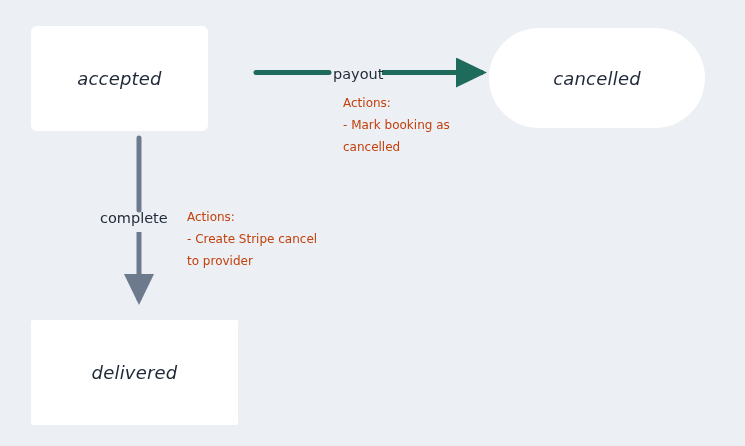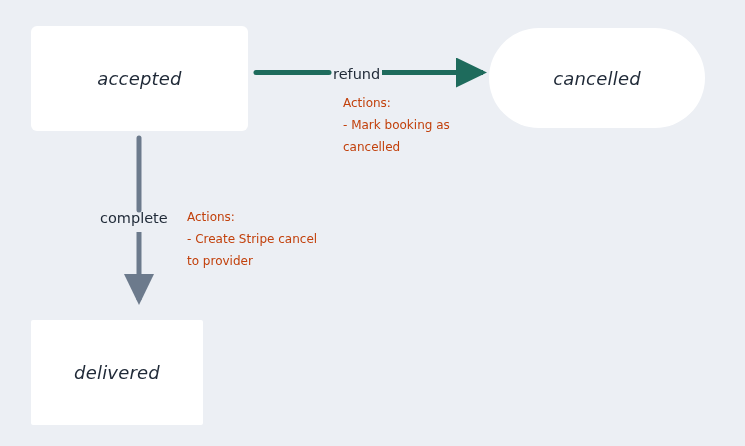--- a/index.html
+++ b/index.html
@@ -28,28 +28,28 @@
   }
   .node-label {
     font-style: italic;
     font-size: 18px;
     color: #1f2937;
     letter-spacing: 0.2px;
   }
   #node-accepted {
     left: 31px;
     top: 26px;
-    width: 217px;
+    width: 177px;
     height: 105px;
     border-radius: 6px;
   }
   #node-delivered {
     left: 31px;
     top: 320px;
-    width: 172px;
+    width: 207px;
     height: 105px;
     border-radius: 2px;
   }
   #node-cancelled {
     left: 489px;
     top: 28px;
     width: 216px;
     height: 100px;
     border-radius: 50px;
   }
@@ -126,21 +126,21 @@
   </div>
 
   <div class="node" id="node-cancelled">
     <span class="node-label">cancelled</span>
   </div>
 
   <div class="node" id="node-delivered">
     <span class="node-label">delivered</span>
   </div>
 
-  <div class="edge-label" id="label-cancel">refund</div>
+  <div class="edge-label" id="label-cancel">payout</div>
 
   <div class="edge-label" id="label-complete">complete</div>
 
   <div class="actions-block" id="actions-cancel">
     <span class="actions-line">Actions:</span>
     <span class="actions-line">- Mark booking as</span>
     <span class="actions-line">cancelled</span>
   </div>
 
   <div class="actions-block" id="actions-complete">

